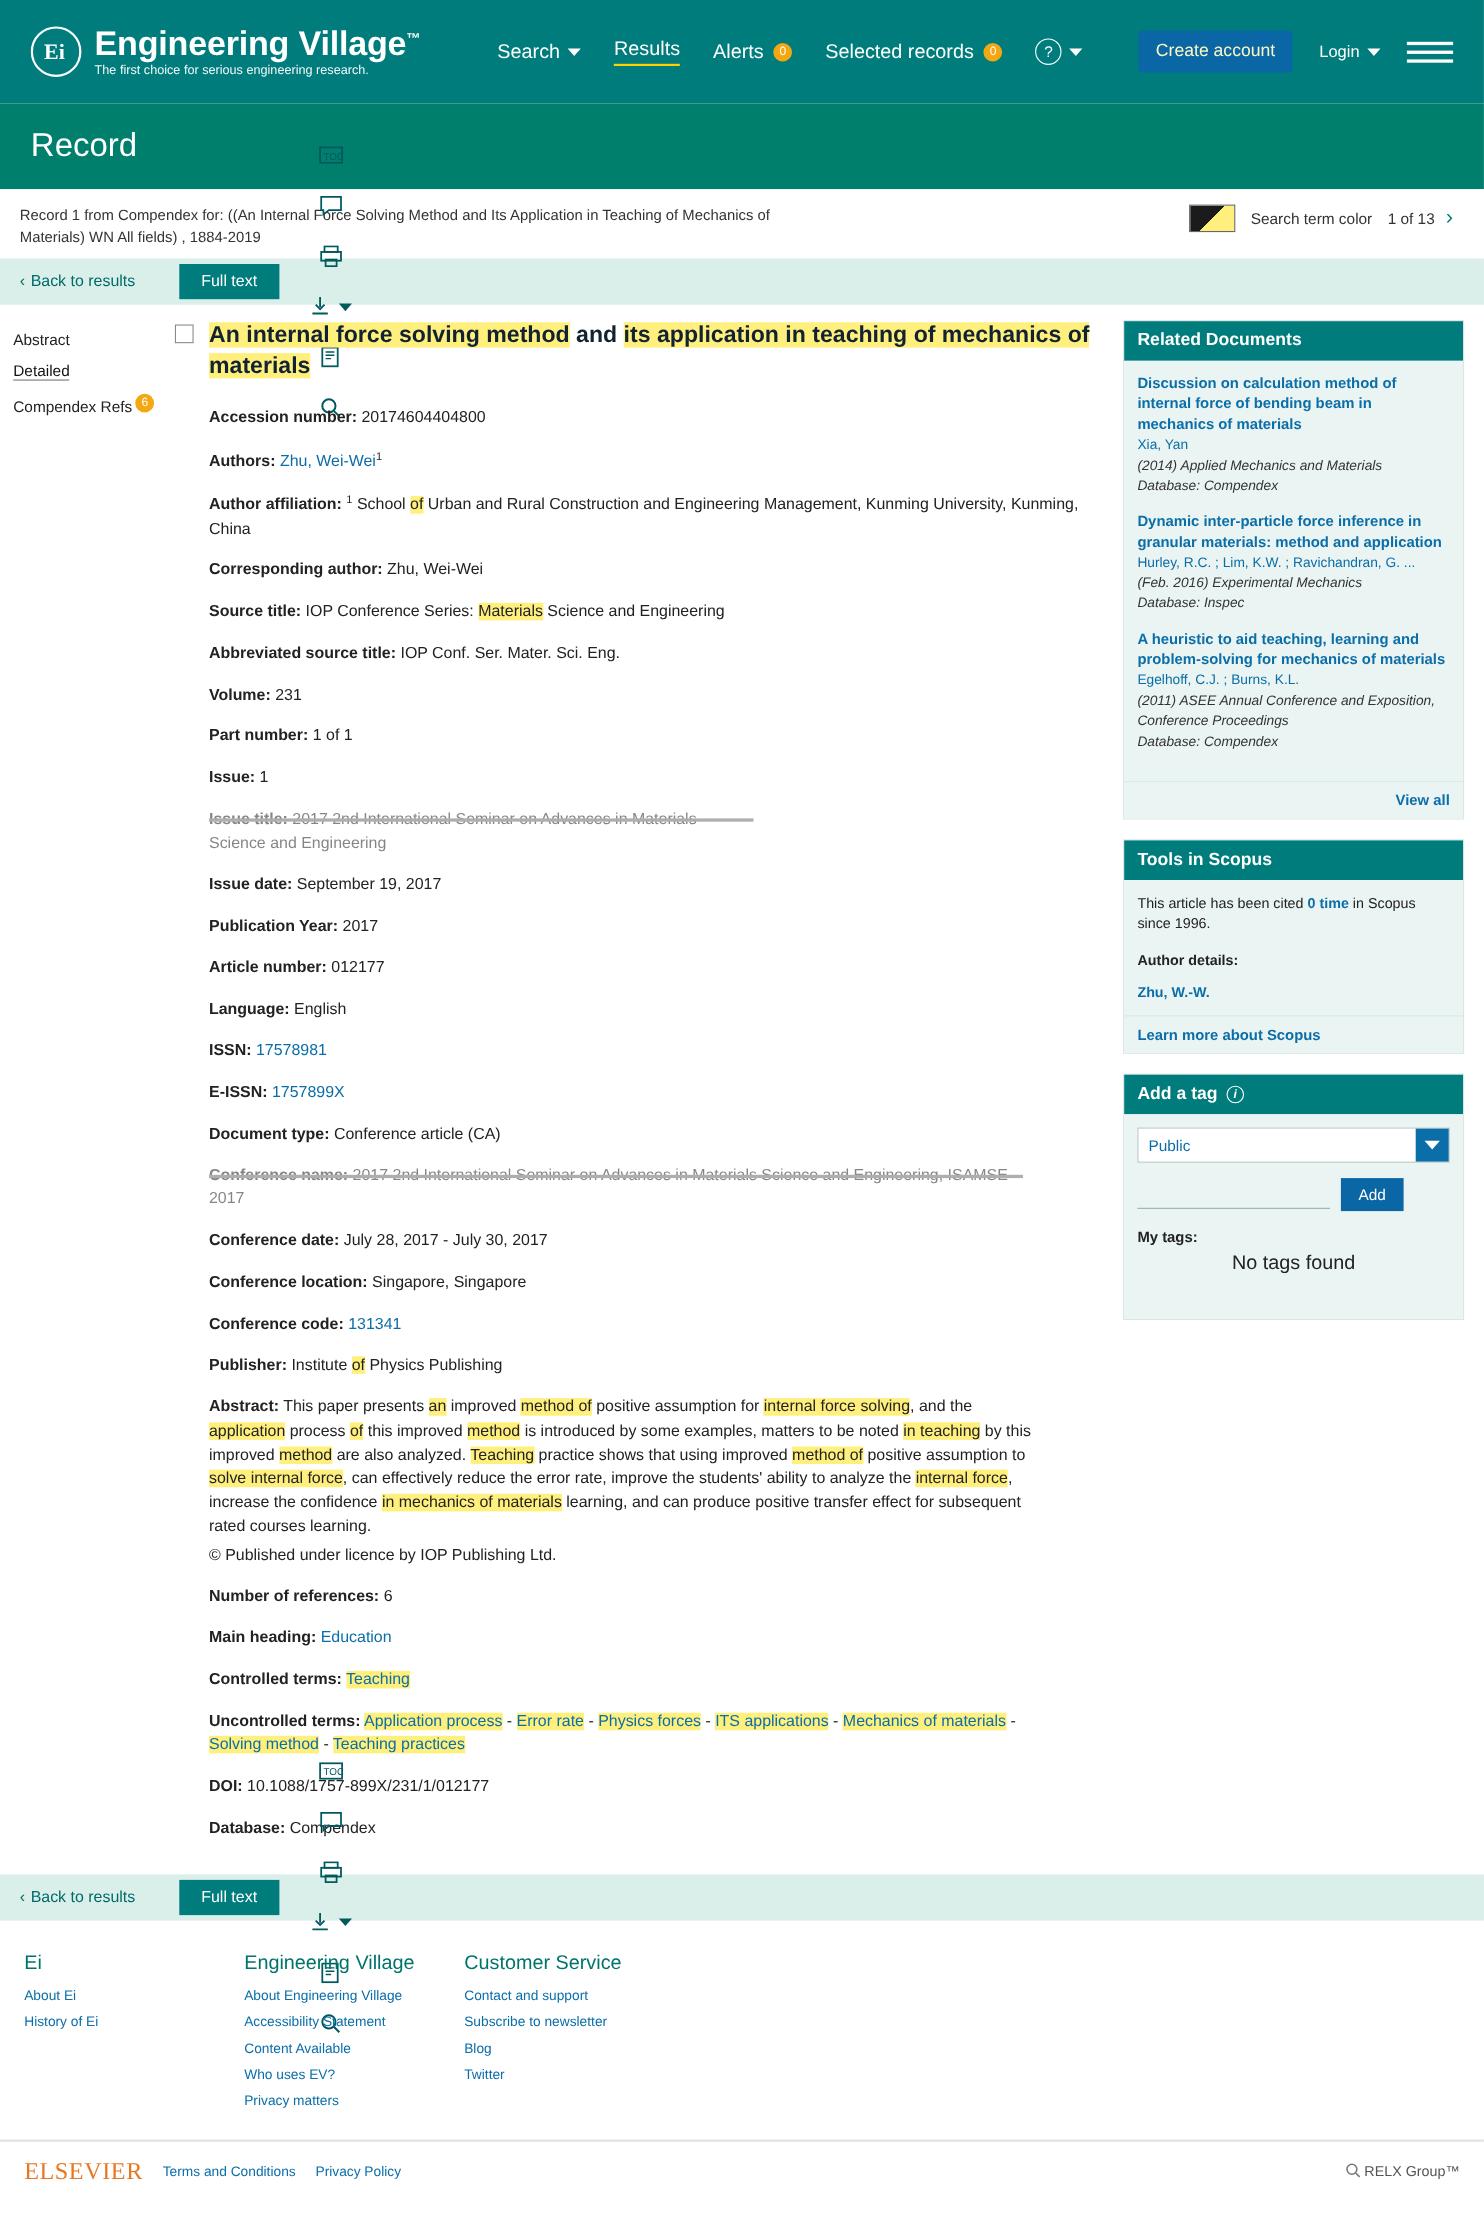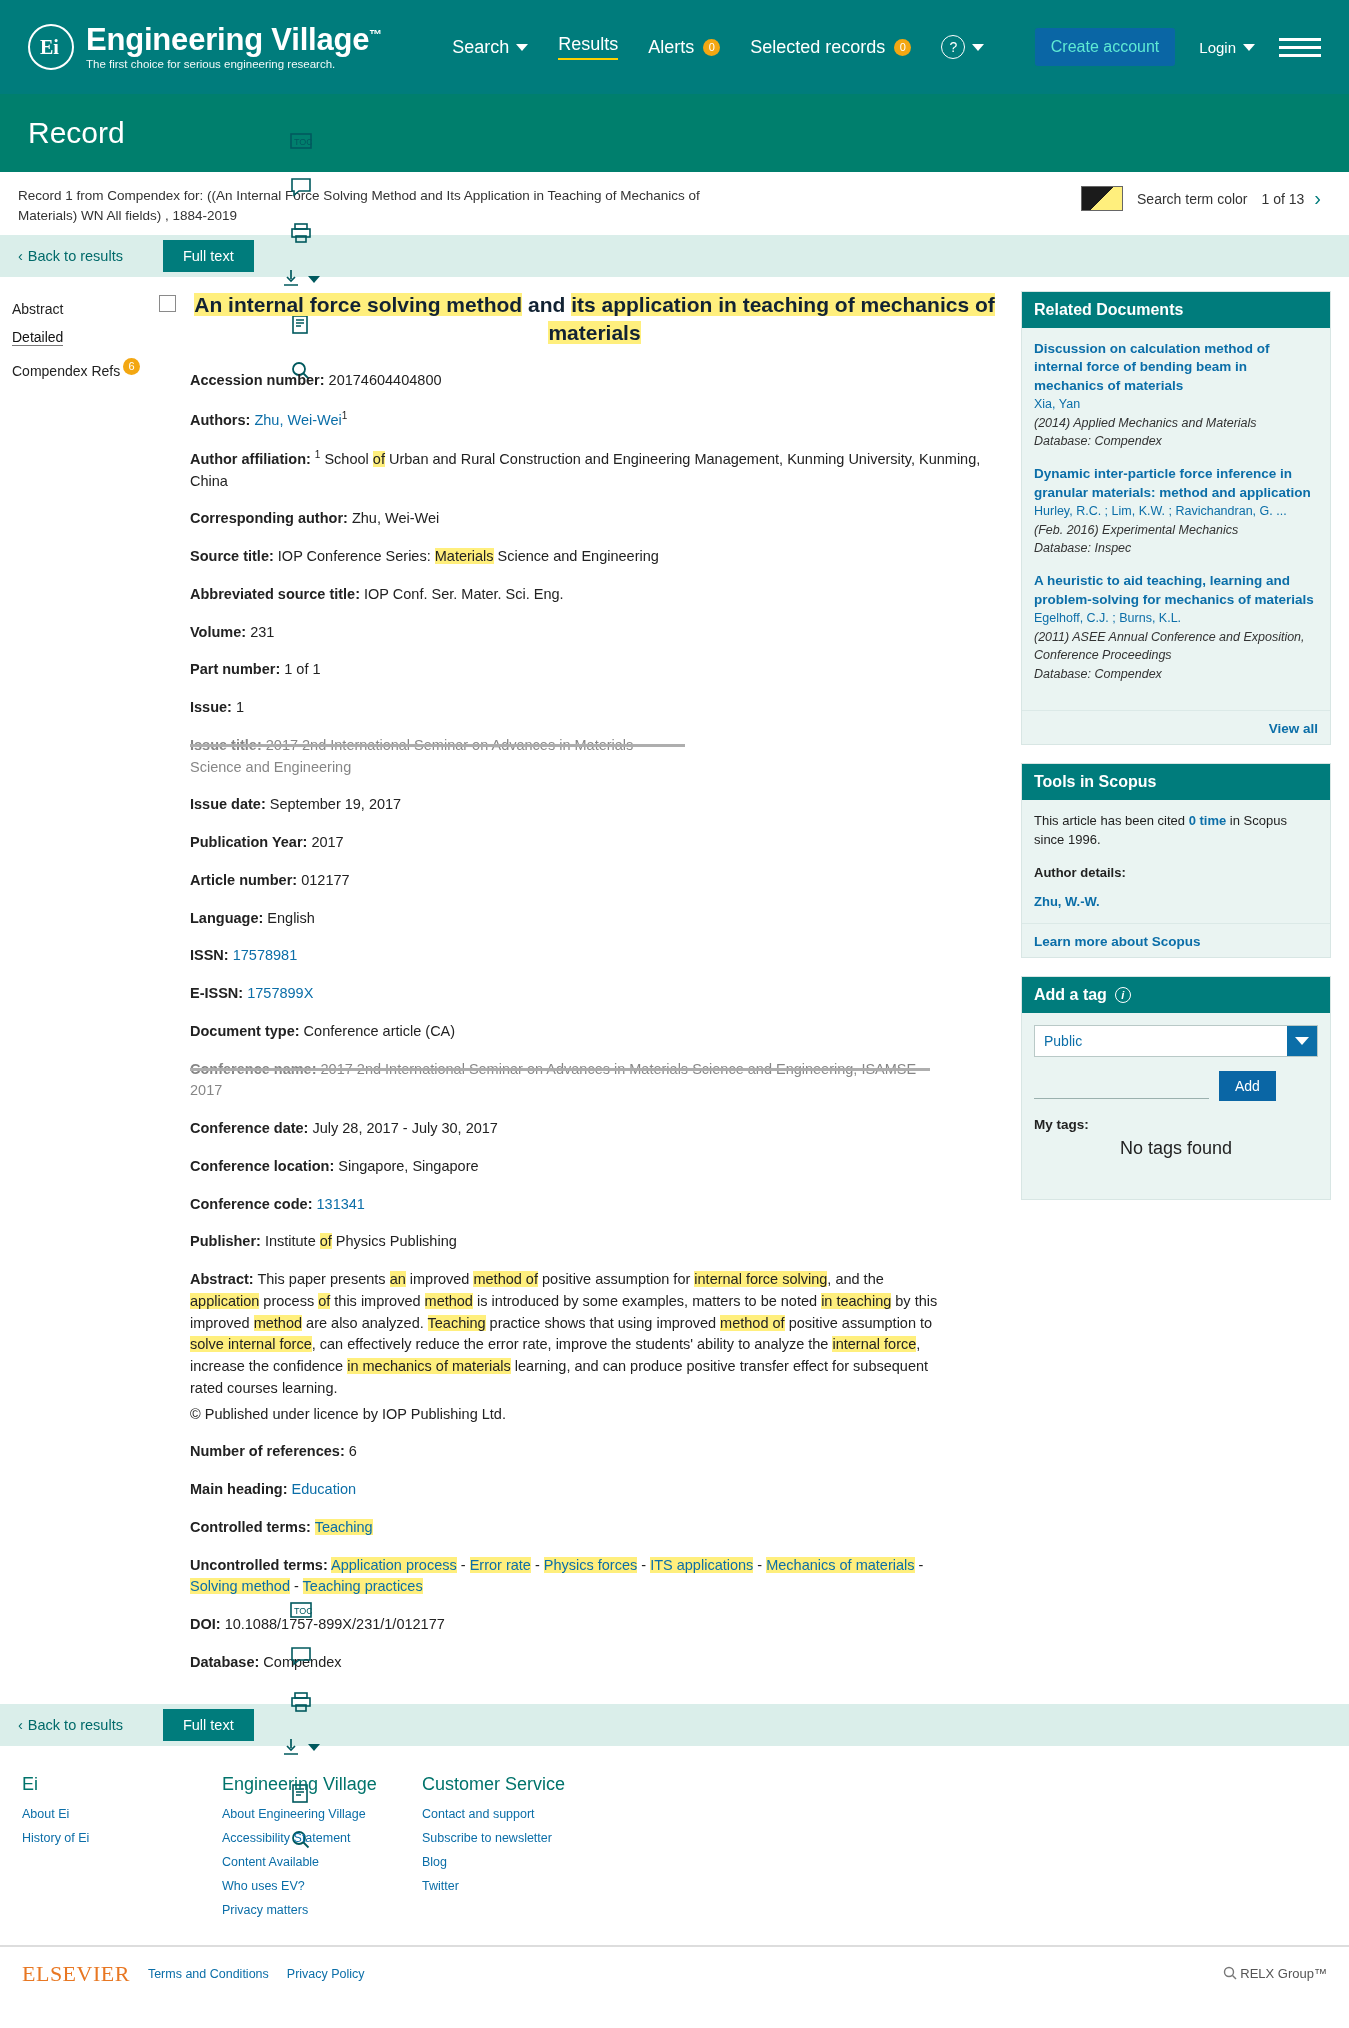--- a/index.html
+++ b/index.html
@@ -44,21 +44,21 @@
     display:inline-block; min-width:17px; height:17px; line-height:17px;
     border-radius:50%; background:#f3a712; color:#fff; font-size:11px;
     text-align:center; padding:0 3px; vertical-align:super; margin-left:2px;
   }
   .help-circle {
     width:24px;height:24px;border-radius:50%;border:1.6px solid #fff;
     display:inline-flex;align-items:center;justify-content:center;font-size:14px;
   }
   .nav-right { margin-left:auto; display:flex; align-items:center; gap:24px; }
   .btn-create {
-    background:#0a66a5; color:#5eead4; border:none; border-radius:3px;
+    background:#0a66a5; color:#fef9c3; border:none; border-radius:3px;
     padding:10px 16px; font-size:16px; cursor:pointer;
     font-family:"Liberation Sans", sans-serif;
   }
   .hamburger { display:flex; flex-direction:column; gap:5px; cursor:pointer; }
   .hamburger span { display:block; width:42px; height:3px; background:#fff; }
 
   
   .record-banner {
     background:#007f6d;
     color:#fff;
@@ -102,21 +102,21 @@
   .left-rail { width:145px; padding:8px 0 0 2px; font-size:14px; }
   .left-rail div { padding:6px 0; color:#222; cursor:pointer; }
   .left-rail .sel { color:#111; border-bottom:1px solid #777; display:inline-block; }
   .refs-badge {
     display:inline-block;width:17px;height:17px;border-radius:50%;
     background:#f3a712;color:#fff;font-size:11px;line-height:17px;text-align:center;
     vertical-align:super;margin-left:3px;
   }
 
   .main { flex:1; padding:4px 22px 0 4px; min-width:0; }
-  .rec-head { display:flex; gap:14px; align-items:flex-start;text-align:center; }
+  .rec-head { display:flex; gap:14px; align-items:flex-start; }
   .rec-check { width:17px;height:17px;border:1px solid #8a8a8a;background:#fff;margin-top:4px;flex:0 0 auto;cursor:pointer;}
   .rec-title { font-size:21px; font-weight:bold; color:#123; line-height:1.35; }
   .hl { background:#ffef7d; }
 
   .fields { margin:22px 0 0 31px; font-size:14.5px; color:#222; }
   .f { margin:0 0 16px 0; line-height:1.5; }
   .f b { font-weight:bold; }
   .sup { font-size:10px; vertical-align:super; }
   .redacted2 { position:relative; }
   .redacted2:after {

